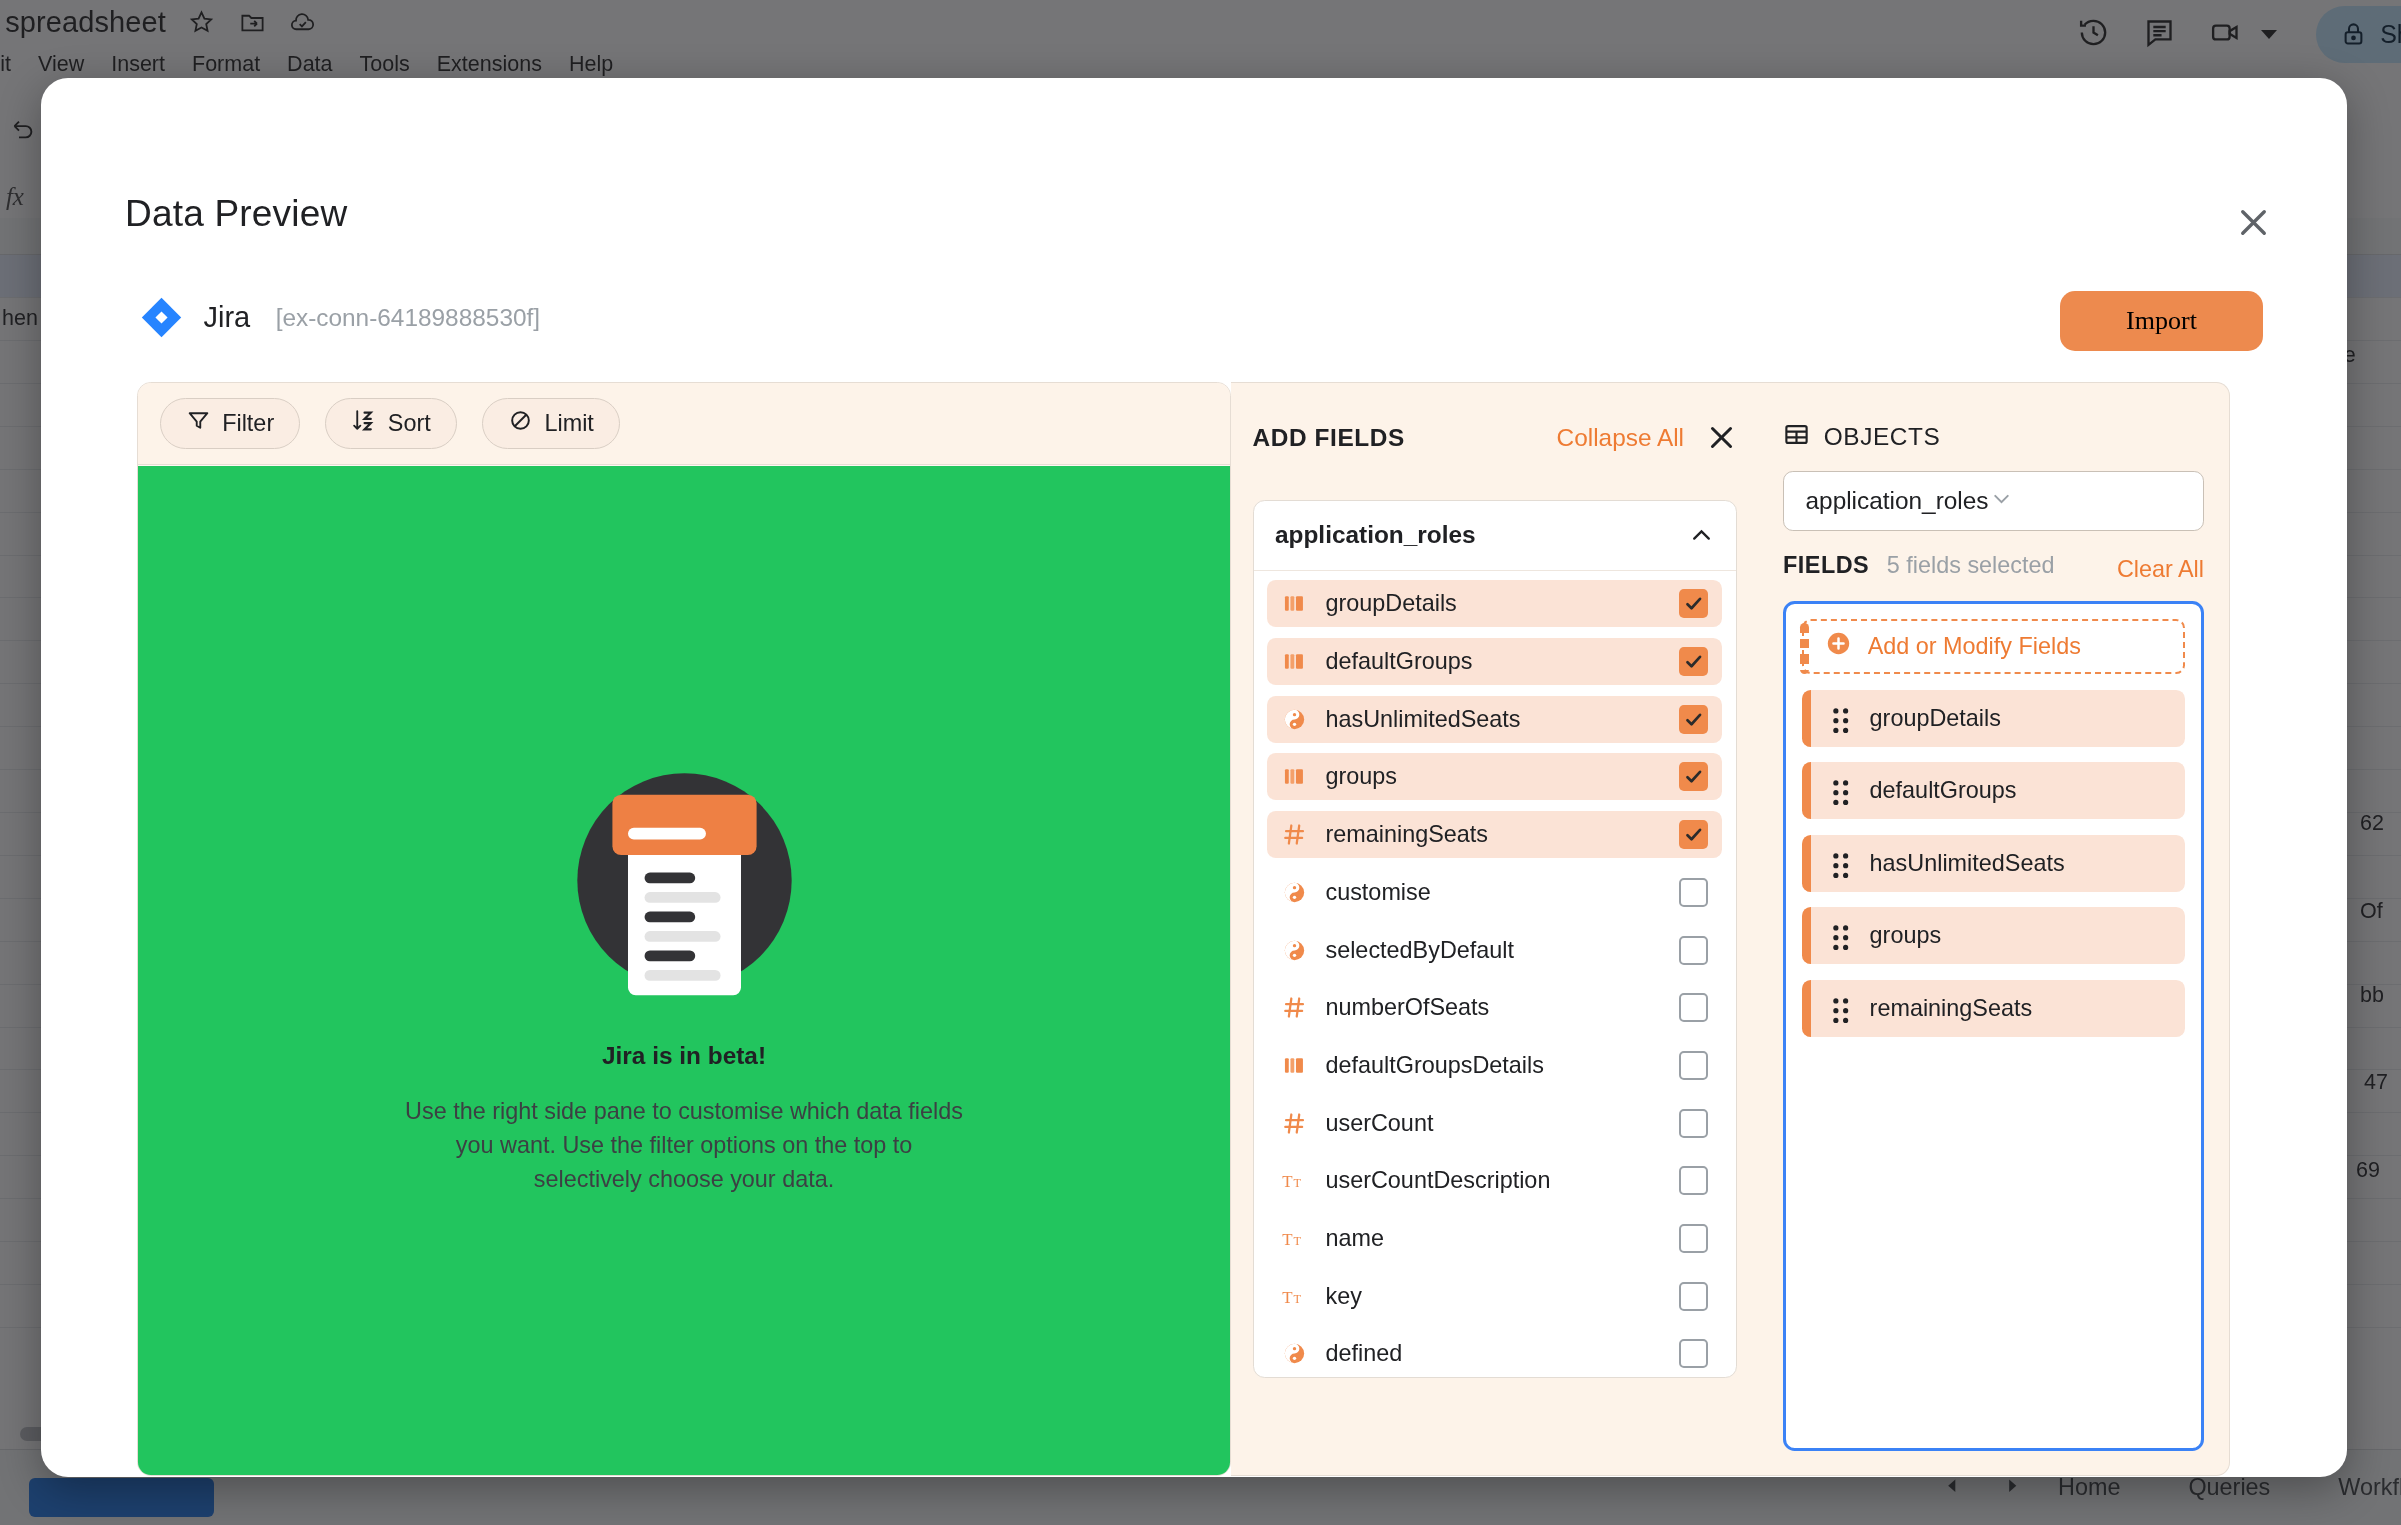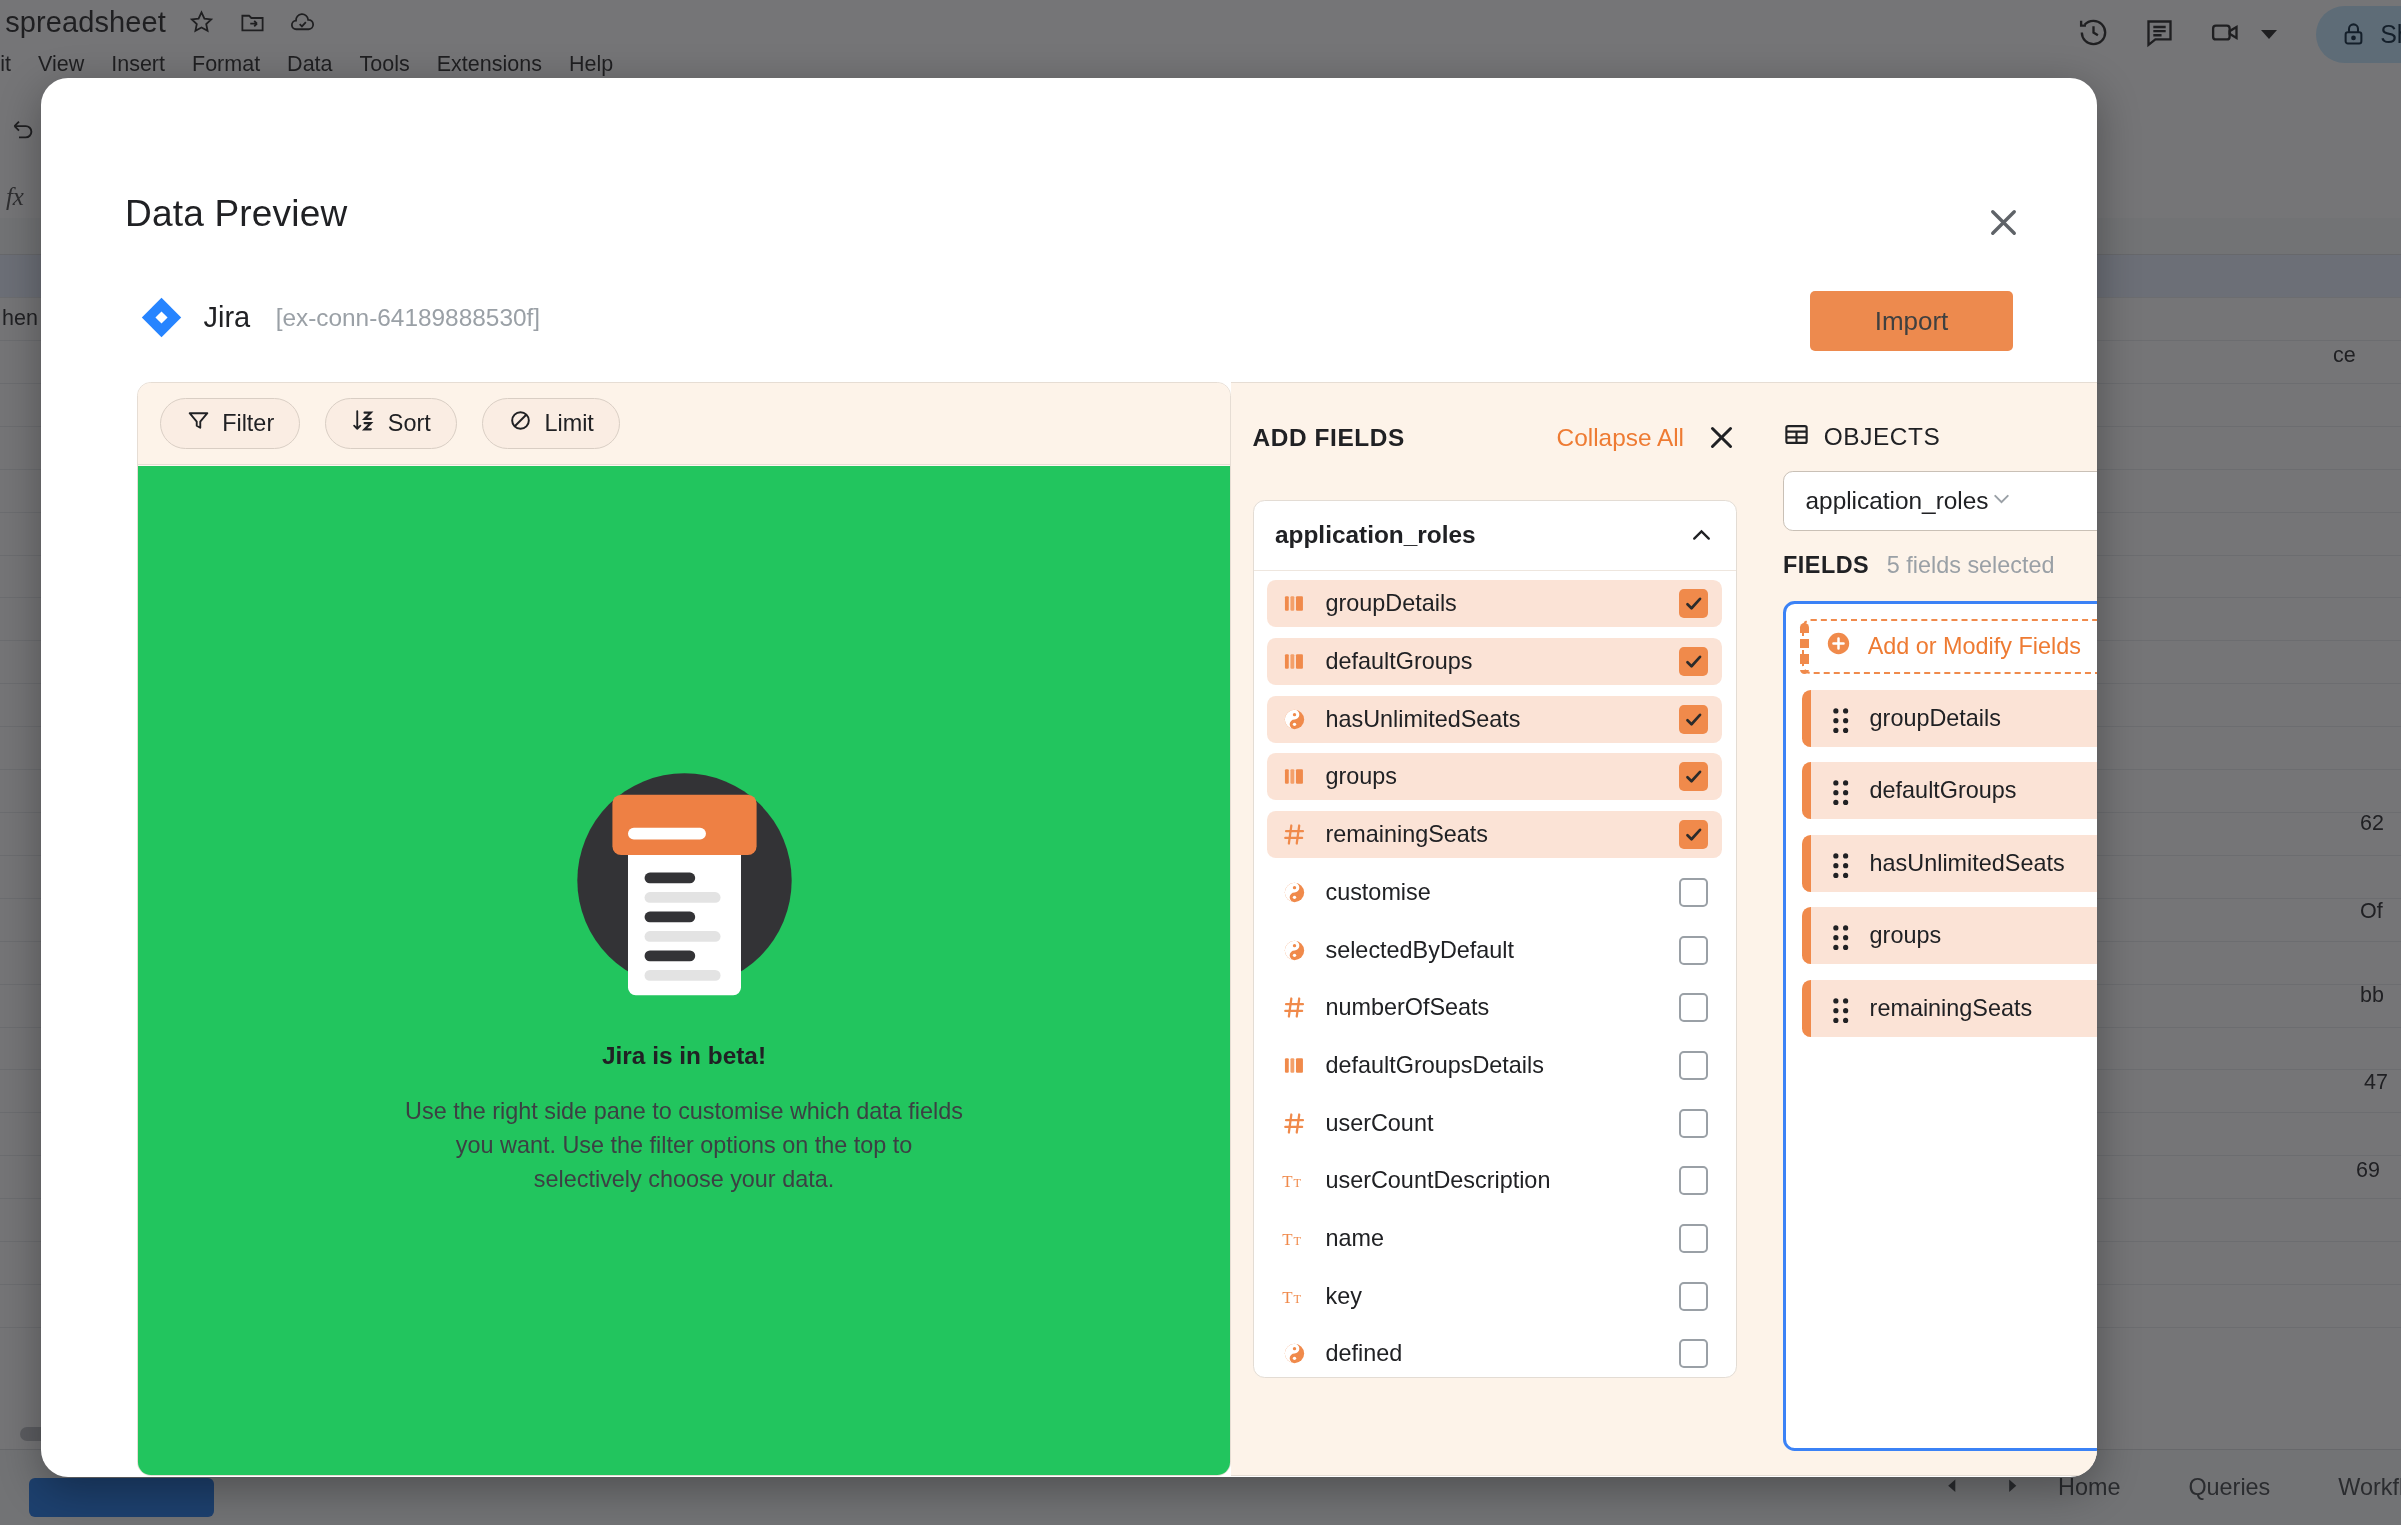--- a/index.html
+++ b/index.html
@@ -80,21 +80,21 @@
   
   #scrim {
     position: absolute; inset: 0;
     background: rgba(32,33,36,0.62);
   }
 
   
   #modal {
     position: absolute;
     left: 41px; top: 78px;
-    width: 2056px; height: 1399px;
+    width: 2306px; height: 1399px;
     background: #ffffff;
     border-radius: 27px;
     box-shadow: 0 11.7px 43px rgba(0,0,0,.32);
     overflow: hidden;
     padding-left: 8px;
   }
   .modal-title {
     position: absolute; left: 84px; top: 115px;
     font-size: 37px; color: #202124; letter-spacing: 0.2px;
   }
@@ -109,23 +109,23 @@
     position: absolute; left: 98px; top: 217px;
     display: flex; align-items: center; gap: 19.5px;
   }
   .jira-logo { width: 45px; height: 45px; }
   .conn-name { font-size: 29px; color: #202124; }
   .conn-id { font-size: 24.4px; color: #9aa0a6; margin-left: 5.9px; }
 
   .import-btn {
     position: absolute; right: 84px; top: 213px;
     width: 203px; height: 60px;
-    background: #ED8A4E; color: #404040;
-    border: none; border-radius: 5px;
-    font-size: 26px; font-family: Liberation Sans, sans-serif;
+    background: #ED8A4E; color: #000000;
+    border: none; border-radius: 15px;
+    font-size: 26px; font-family: Liberation Serif, serif;
     cursor: pointer;
   }
 
   
   .panels {
     position: absolute; left: 96px; top: 304px;
     width: 2093px; height: 1094px;
     display: flex;
   }
 

